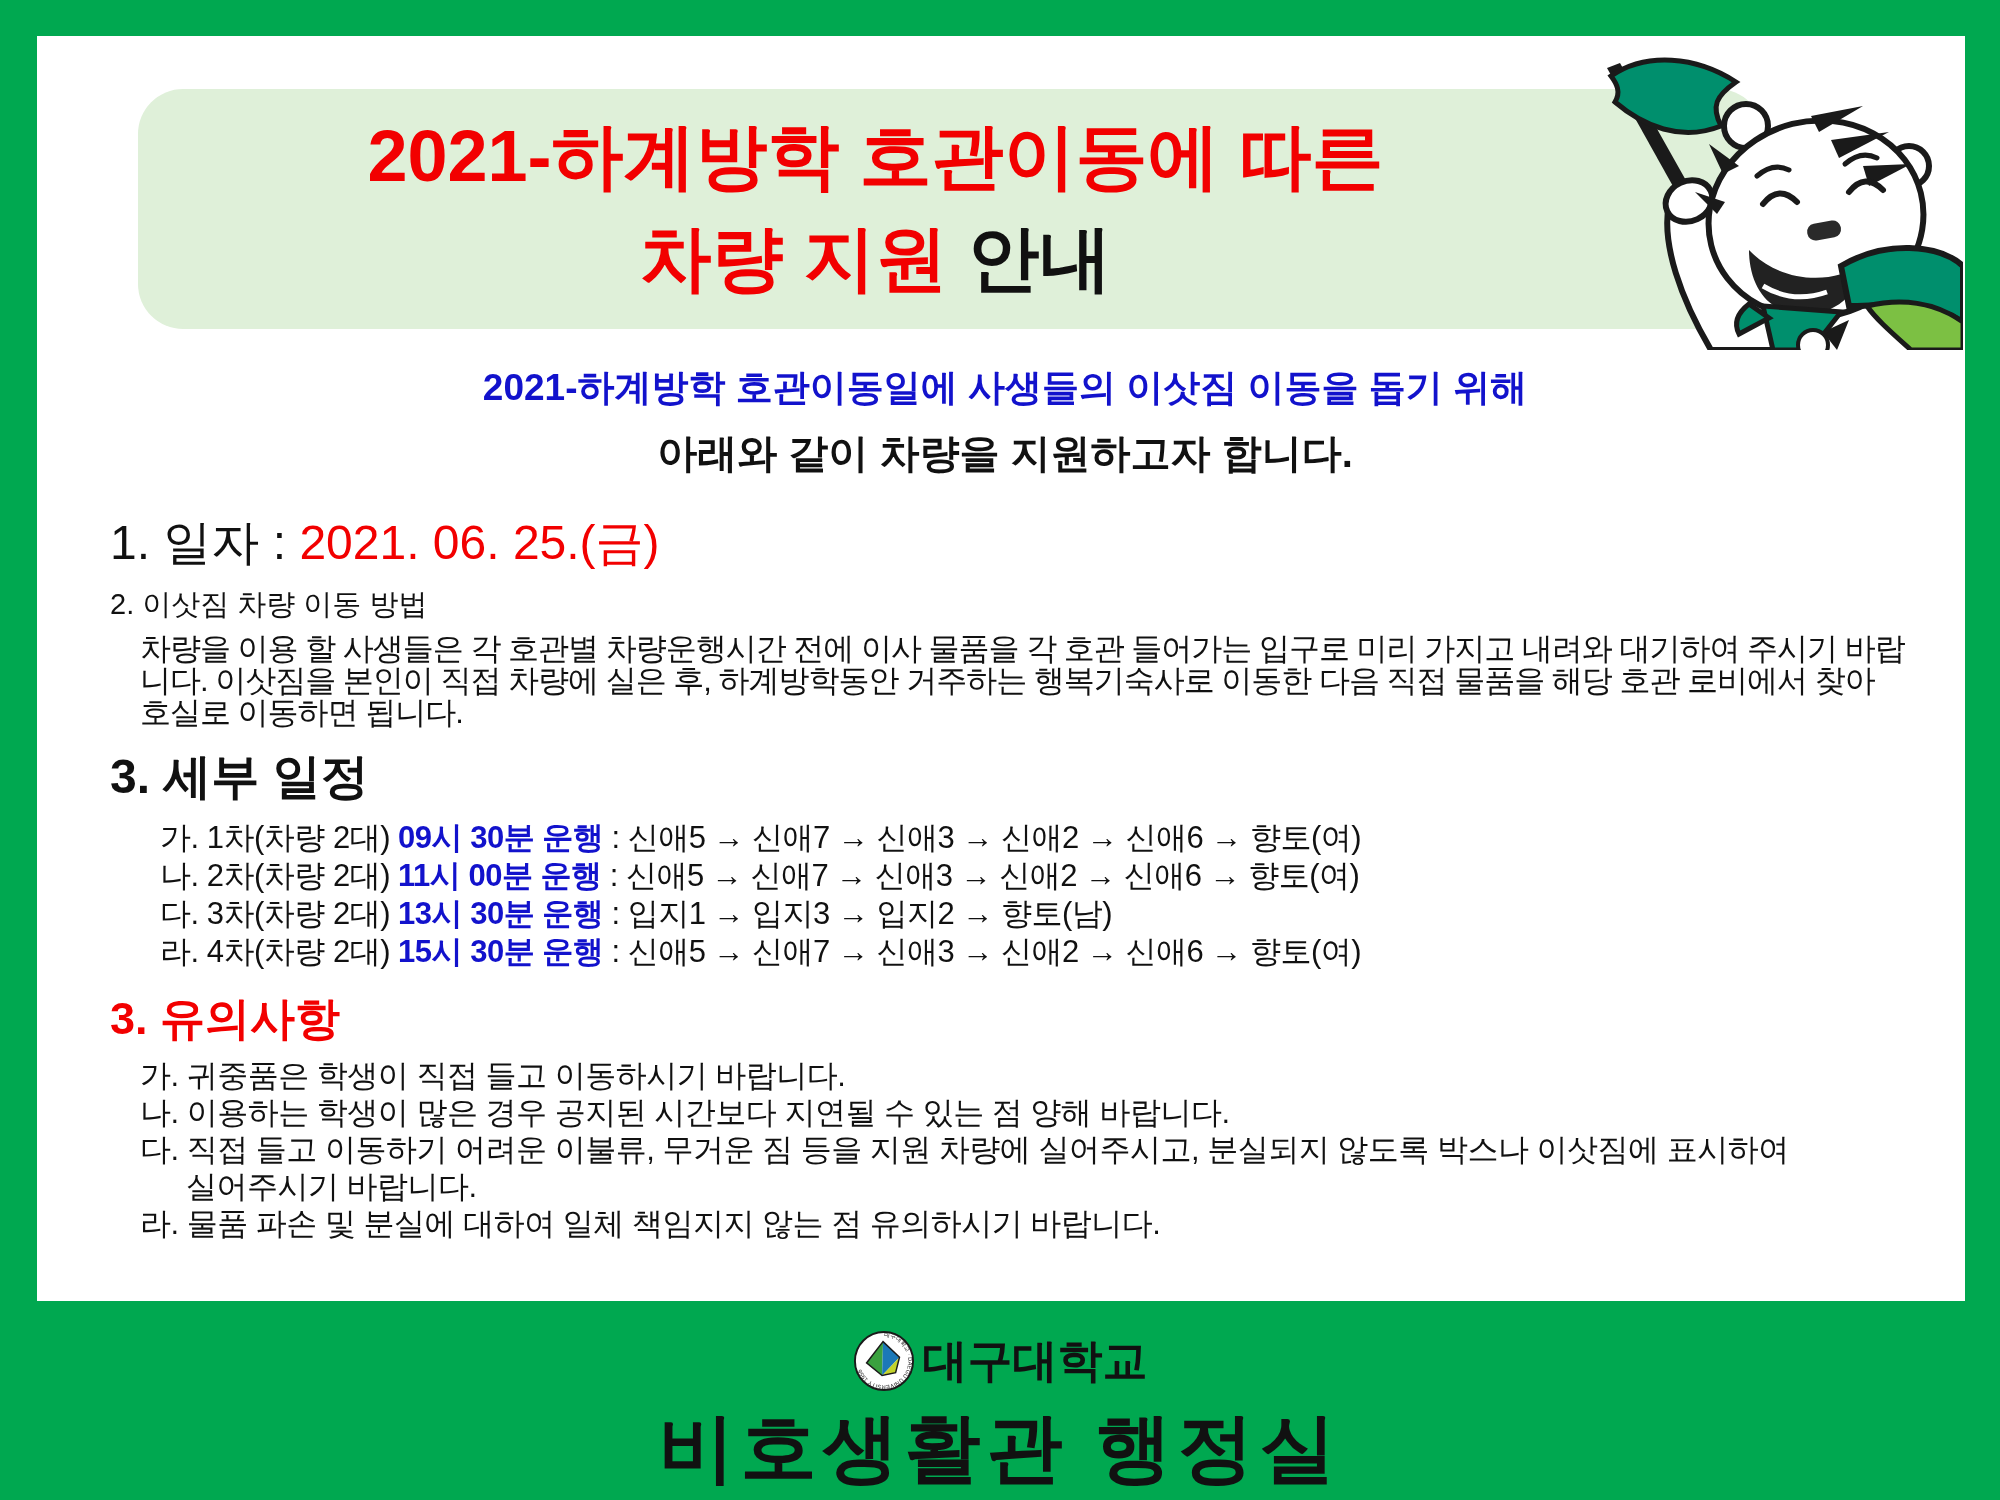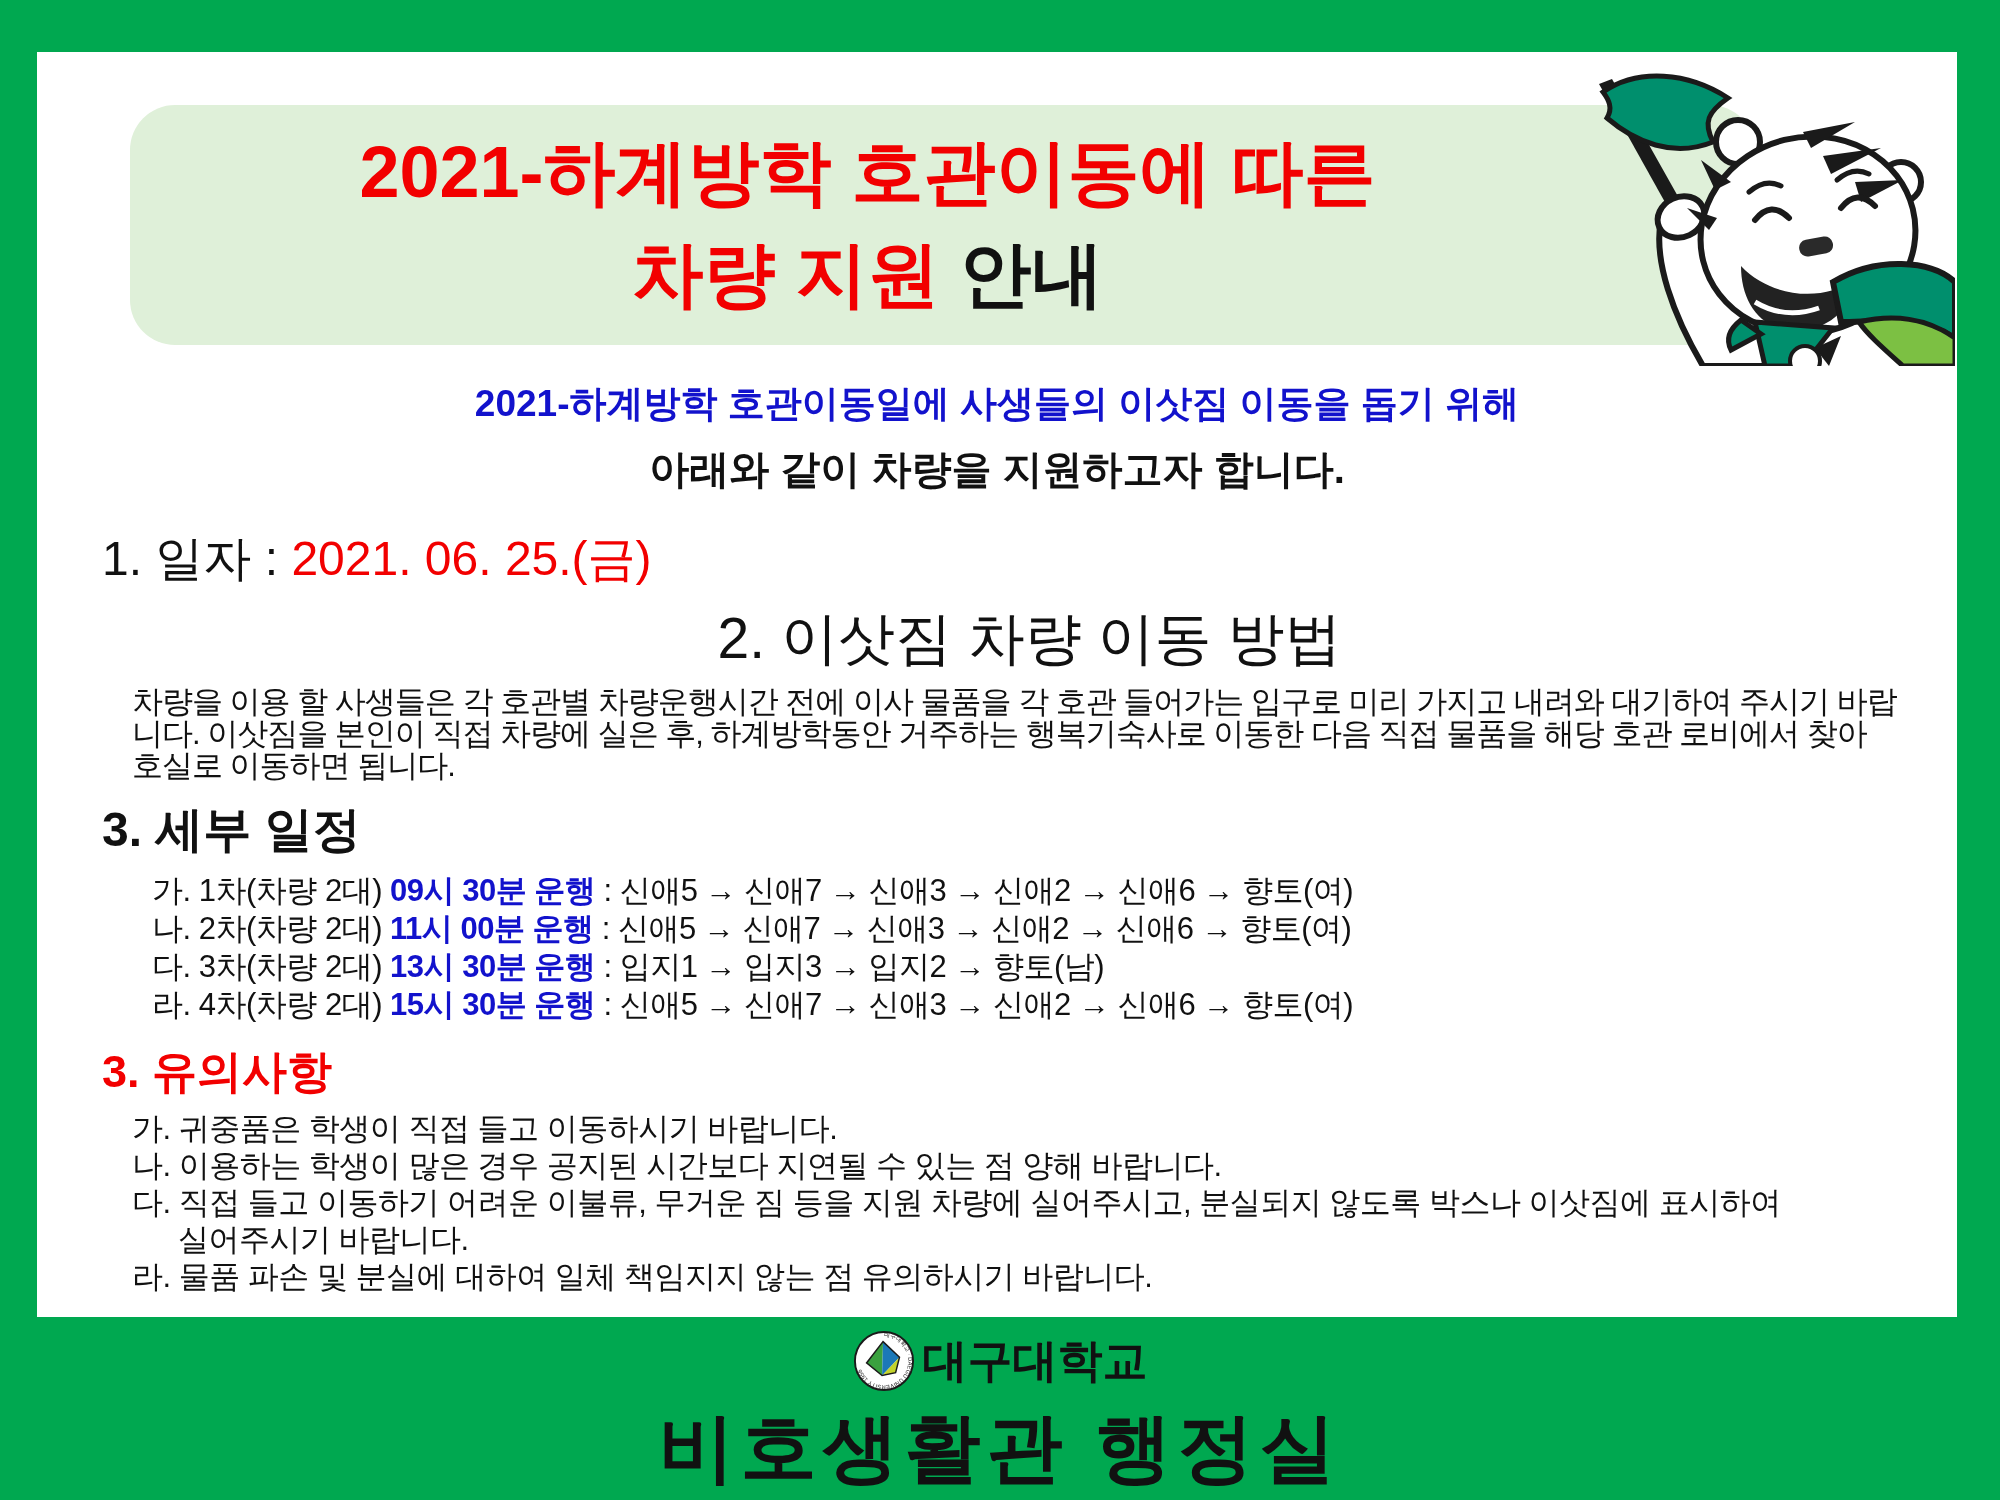--- a/index.html
+++ b/index.html
@@ -3,22 +3,22 @@
 <meta charset="utf-8">
 <style>
   html,body { margin:0; padding:0; }
   .page {
     position:relative; width:2000px; height:1500px;
     background:#00a850; overflow:hidden;
     font-family:"Liberation Sans","DejaVu Sans",sans-serif;
     color:#111;
   }
   .card {
-    position:absolute; left:37px; top:52px;
-    width:1920px; height:1265px; background:#ffffff;
+    position:absolute; left:37px; top:36px;
+    width:1920px; height:1265px; background:#ffffff;padding-left:8px;
   }
   .header-box {
     position:relative; margin:53px 0 0 93px;
     width:1625px; height:240px;
     background:#dff0d9; border-radius:45px;
   }
   .title {
     padding:16px 150px 0 0; text-align:center;
     font-weight:bold; font-size:72px; line-height:1.42;
     color:#f20000; white-space:nowrap;
@@ -27,21 +27,21 @@
   .mascot {
     position:absolute; right:2px; top:18px;
     width:452px; height:296px; overflow:hidden;
   }
   .intro { text-align:center; margin-top:34px; }
   .intro-blue  { color:#1212cc; font-weight:bold; font-size:37px; margin-bottom:13px; }
   .intro-black { color:#111;    font-weight:bold; font-size:40px; margin-bottom:15px; }
   .intro-notice{ color:#f20000; font-weight:bold; font-size:38px; letter-spacing:-0.5px; }
   .date-row { margin:30px 0 0 65px; font-size:48px; font-weight:normal; }
   .date-row .date-red { color:#f20000; }
-  .method-h { margin:10px 0 0 65px; font-size:57px; font-weight:400;text-align:center; }
+  .method-h { margin:10px 0 0 65px; font-size:29px; font-weight:400; }
   .para {
     margin:8px 40px 0 95px; width:1770px;
     font-size:31px; line-height:32px; letter-spacing:-1px;
   }
   .sched-h { margin:16px 0 0 65px; font-size:48px; font-weight:bold; }
   .sched { margin:10px 0 16px 115px; font-size:31px; line-height:38px; letter-spacing:-0.5px; }
   .sched .time { color:#1212cc; font-weight:bold; }
   .notes-h { margin:18px 0 0 65px; font-size:45px; font-weight:bold; color:#f20000; }
   .notes { margin:8px 0 0 95px; font-size:31px; line-height:37px; letter-spacing:-0.5px; }
   .notes .cont { padding-left:46px; }

